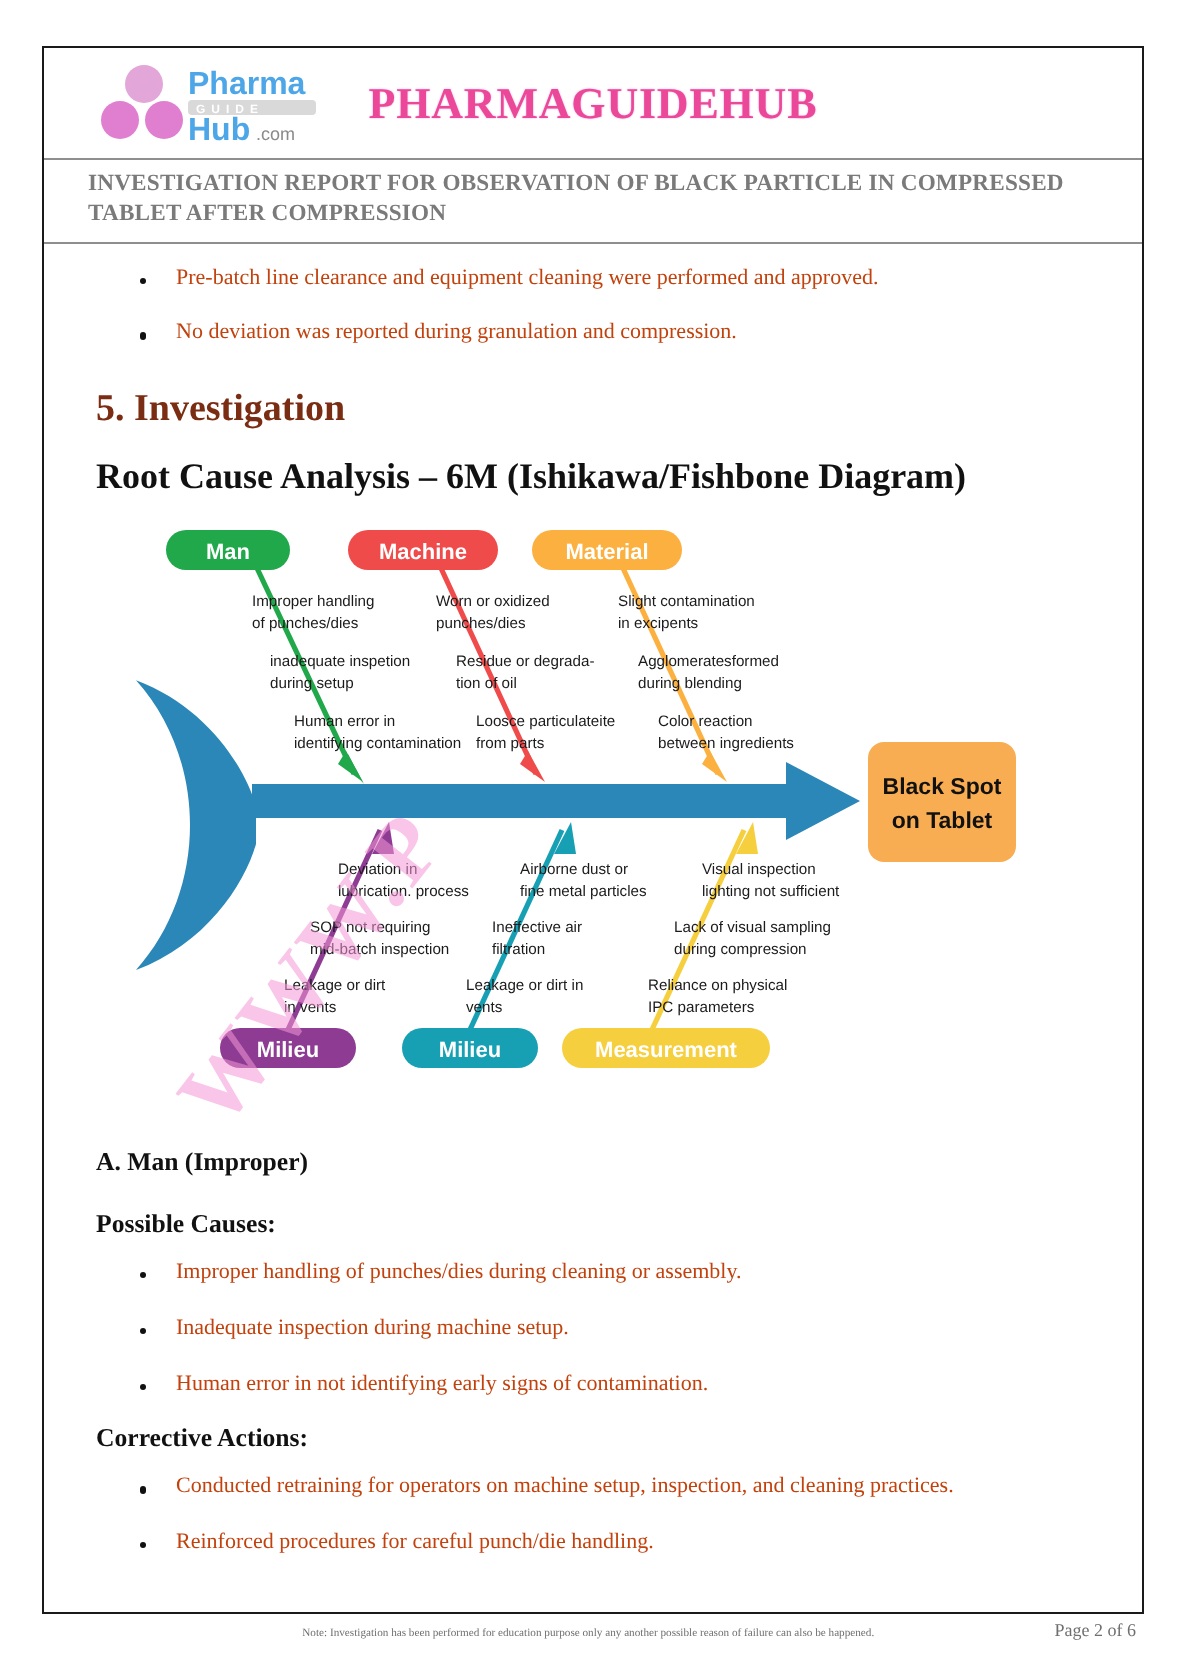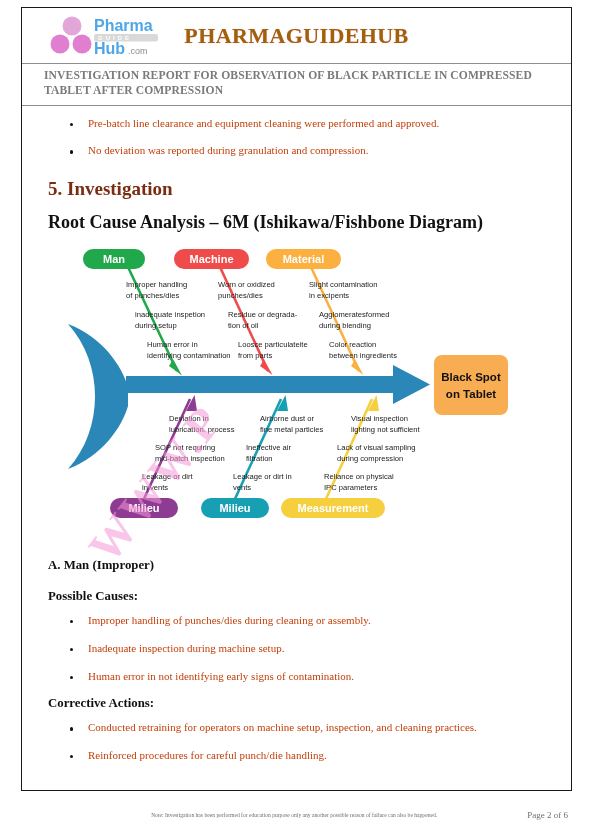--- a/index.html
+++ b/index.html
@@ -2,34 +2,34 @@
 <html><head>
 <meta charset="utf-8">
 <style>
   html,body{margin:0;padding:0;background:#c8c8c8;}
   body{font-family:"Liberation Serif",serif;}
   .page{
     position:relative;width:593px;height:839px;background:#ffffff;
     box-sizing:border-box;overflow:hidden;
   }
   .sheet{
-    position:absolute;left:21px;top:7px;width:551px;height:784px;
+    position:absolute;left:21px;top:23px;width:551px;height:784px;
     border:1.6px solid #1a1a1a;box-sizing:border-box;background:#fff;
   }
   
   .hdr-top{
     position:relative;height:56px;border-bottom:1.3px solid #8e8e8e;
     box-sizing:border-box;display:flex;align-items:center;
   }
   .logo{position:relative;width:140px;height:46px;margin-left:20px;flex:none;}
   .logo svg{display:block;}
   .brand{
     position:absolute;left:0;right:0;text-align:center;
     font-family:"Liberation Serif",serif;font-weight:bold;font-size:22px;
-    letter-spacing:.4px;color:#a16207;
+    letter-spacing:.4px;color:#ec4899;
     text-shadow:0 0 1px #efa6d8;
   }
   .hdr-title{
     border-bottom:1.3px solid #8e8e8e;box-sizing:border-box;
     padding:5px 22px 6px;
     font-family:"Liberation Serif",serif;font-weight:bold;font-size:11.6px;
     letter-spacing:.1px;color:#7a7a7a;line-height:1.28;
   }
   
   .body{padding:10px 26px 0 26px;position:relative;}
@@ -57,21 +57,21 @@
   .wm{
     position:absolute;left:78px;top:540px;
     font-family:"Liberation Serif",serif;font-weight:bold;font-size:46px;
     color:rgba(244,150,214,.55);transform:rotate(-52deg);
     transform-origin:left top;letter-spacing:2px;pointer-events:none;
     white-space:nowrap;
   }
   
   .footer{
     position:absolute;left:21px;top:810px;width:551px;
-    display:flex;align-items:center;
+    display:flex;align-items:flex-end;
   }
   .f-note{
     flex:1;text-align:center;font-size:5.6px;color:#6f6f6f;
     font-family:"Liberation Serif",serif;padding-left:40px;
   }
   .f-page{
     font-size:9px;color:#6f6f6f;font-family:"Liberation Serif",serif;
     white-space:nowrap;padding-right:4px;
   }
 </style>

